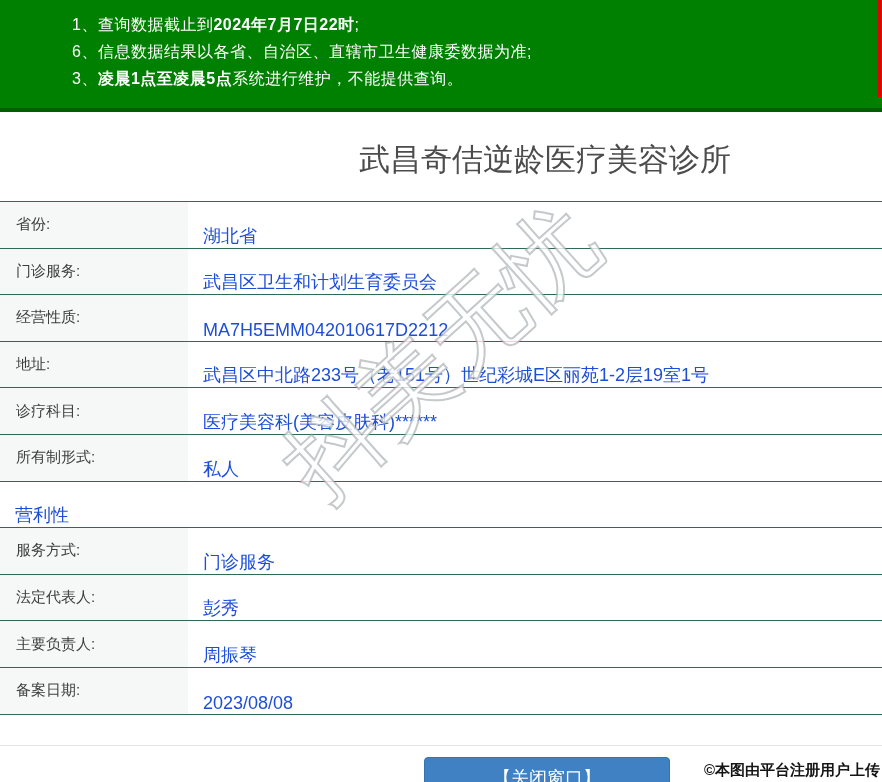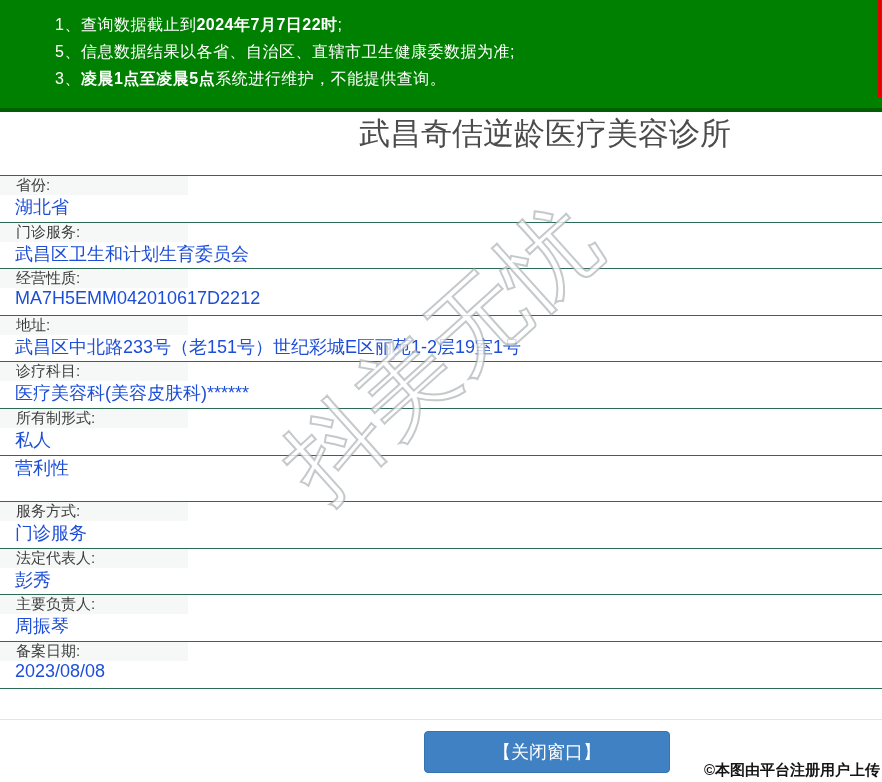--- a/index.html
+++ b/index.html
@@ -6,58 +6,58 @@
   body{
     width:882px;height:782px;overflow:hidden;position:relative;
     background:#ffffff;
     font-family:"Liberation Sans","DejaVu Sans",sans-serif;
   }
   
   .notice-bar{
     background:var(--accent-green,#008000);
     height:97px;
     border-bottom:4px solid var(--accent-green-dark,#015e01);
-    padding:11px 0 0 55px;
+    padding:11px 0 0 72px;
     box-sizing:content-box;
     color:#ffffff;
     position:relative;
   }
   .notice-line{
     font-size:16px;
     line-height:27px;
     white-space:nowrap;
     letter-spacing:0.5px;
   }
   .notice-line b{font-weight:bold;}
   .red-edge-strip{
     position:absolute;top:0;right:1px;width:3px;height:97px;
     background:var(--red-strip,#e30000);
   }
   
   .page-title{
+    padding-top:26px;
     margin:0 0 19px 0;
     font-size:31px;
     font-weight:400;
     line-height:44px;
     color:#4c4c4c;
     text-align:center;
     padding-left:208px; 
     white-space:nowrap;
   }
   
   .info-table{
     width:882px;
     border-top:1px solid var(--divider-green,#2e6b55);
   }
   .info-row{
     display:flex;
-    align-items:flex-start;
+    align-items:flex-end;
     height:45.6px;
     border-bottom:1px solid var(--divider-green,#2e6b55);
-    flex-direction:column;
   }
   .info-label{
     width:188px;
     align-self:stretch;
     display:flex;align-items:center;
     background:var(--label-bg,#f6f8f8);
     padding-left:16px;
     box-sizing:border-box;
     font-size:15px;color:#3c3c3c;
   }
@@ -114,21 +114,21 @@
       -1px  0   0 #fff, 1px  0   0 #fff;
     text-align: center;
   }
 </style>
 </head>
 <body style="--accent-green: #008000; --accent-green-dark: #015e01; --divider-green: #2e6b55; --label-bg: #f6f8f8; --button-blue: #3f81c3; --red-strip: #e30000;">
 
 <div class="notice-bar">
   <div id="notice-lines">
       <div class="notice-line"><span>1、查询数据截止到</span><b>2024年7月7日22时</b><span>;</span></div>
-      <div class="notice-line"><span>5、信息数据结果以各省、自治区、直辖市卫生健康委数据为准;</span></div>
+      <div class="notice-line"><span>6、信息数据结果以各省、自治区、直辖市卫生健康委数据为准;</span></div>
       <div class="notice-line"><span>3、</span><b>凌晨1点至凌晨5点</b><span>系统进行维护，不能提供查询。</span></div>
     </div>
   <div class="red-edge-strip"></div>
 </div>
 
 <h1 class="page-title">武昌奇佶逆龄医疗美容诊所</h1>
 
 <div class="info-table" id="info-table">
     <div class="info-row">
       <div class="info-label">省份:</div>

